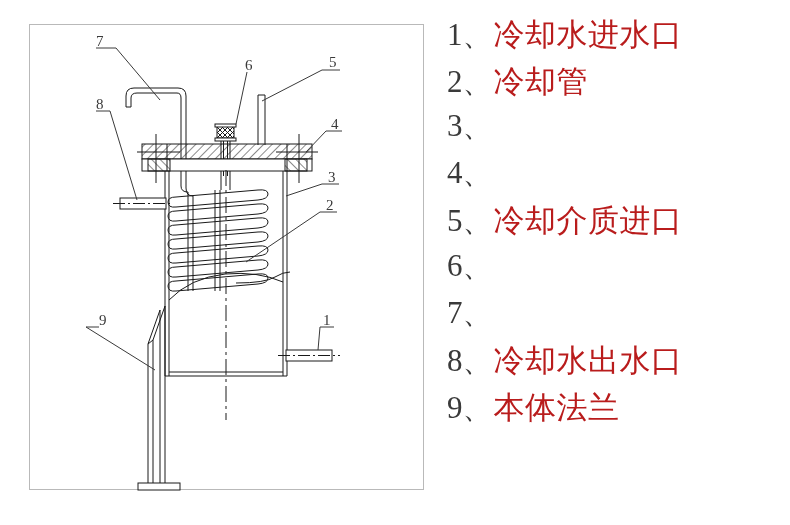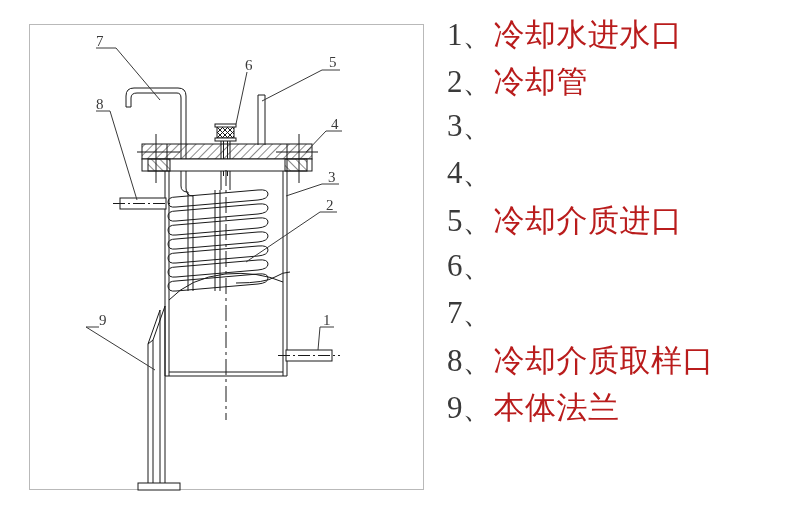--- a/index.html
+++ b/index.html
@@ -248,21 +248,21 @@
     </div>
 
     <div class="legend-row">
       <span class="legend-num">7</span>
       <span class="legend-sep">、</span>
     </div>
 
     <div class="legend-row">
       <span class="legend-num">8</span>
       <span class="legend-sep">、</span>
-      <span class="legend-text">冷却介质取样口</span>
+      <span class="legend-text">冷却水出水口</span>
     </div>
 
     <div class="legend-row">
       <span class="legend-num">9</span>
       <span class="legend-sep">、</span>
       <span class="legend-text">本体法兰</span>
     </div>
 
   </div>
 

